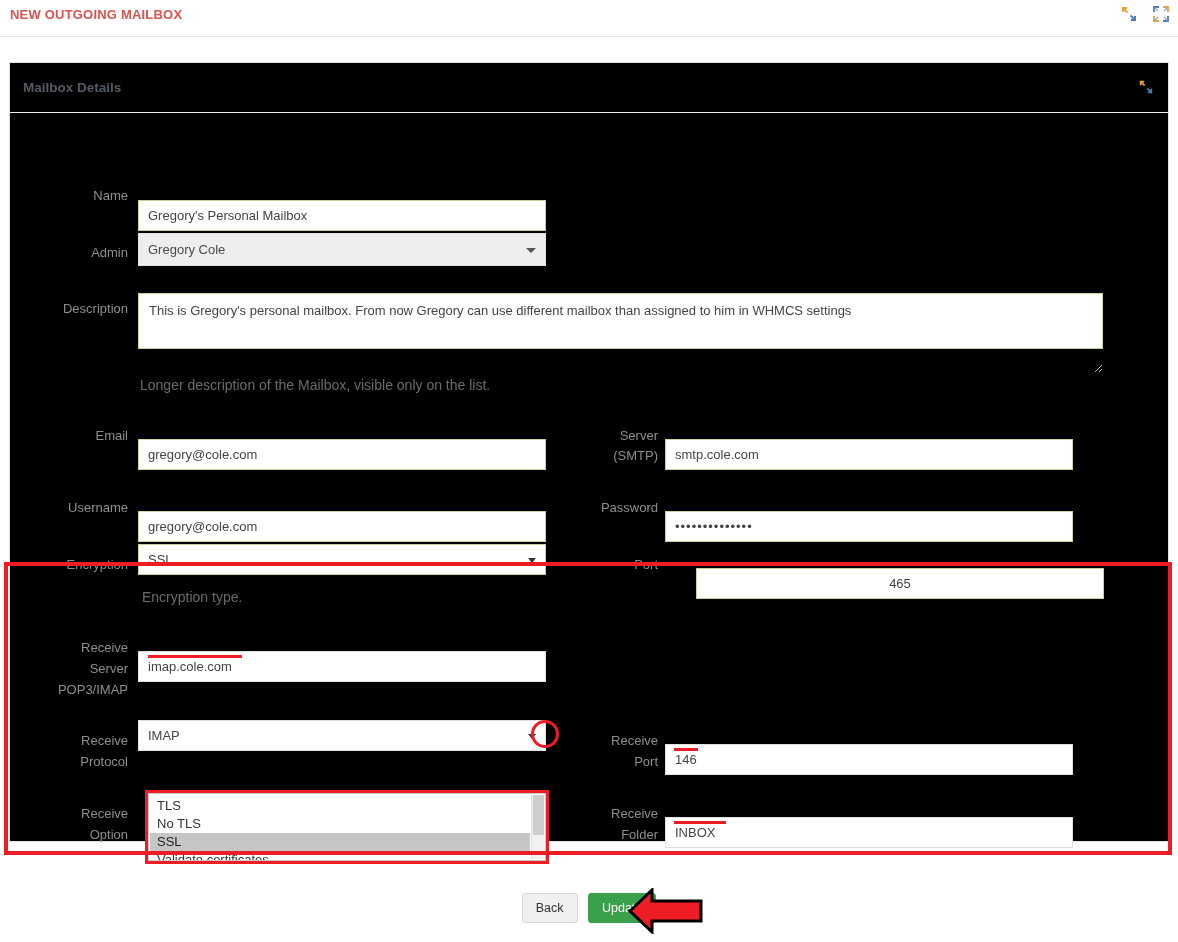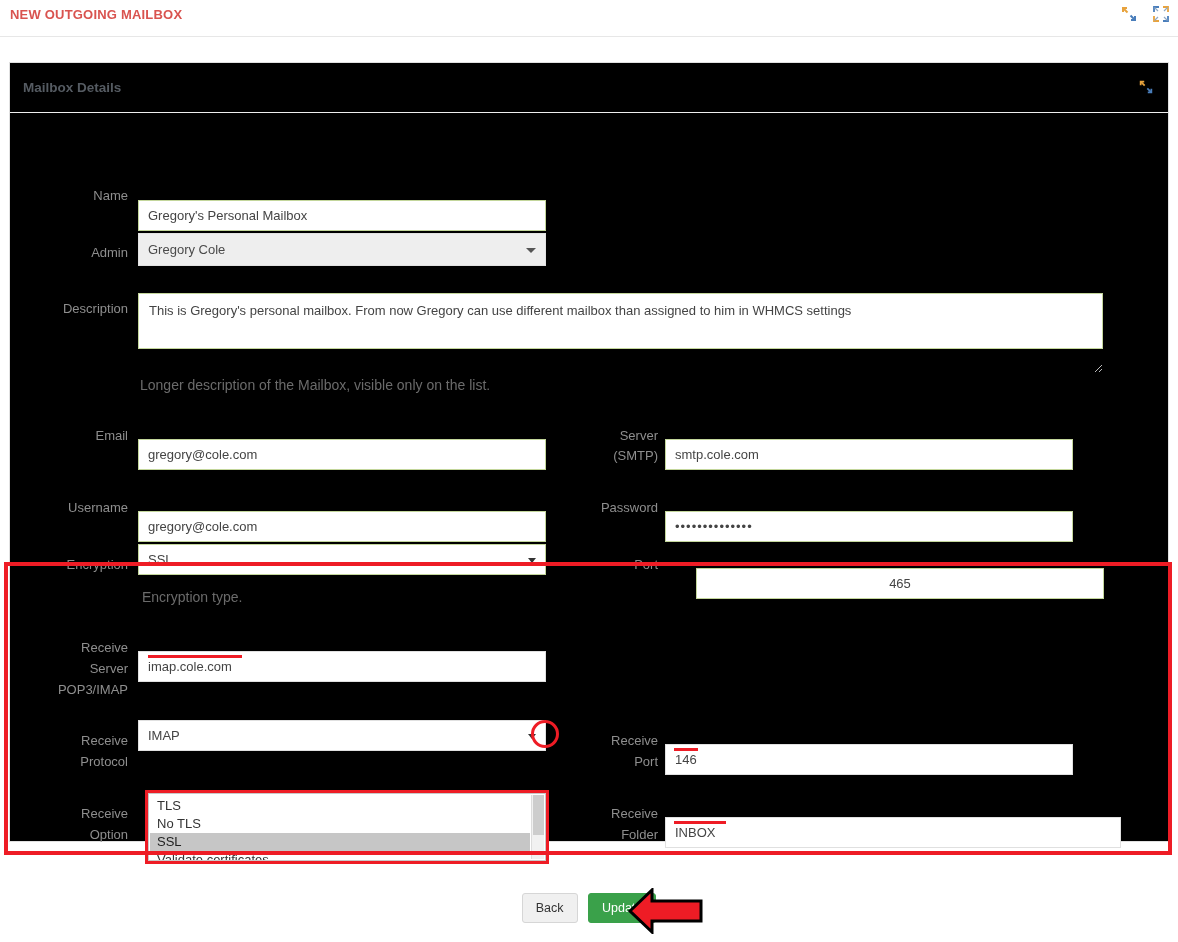--- a/index.html
+++ b/index.html
@@ -270,21 +270,21 @@
             <div class="flist-opt"><span>Validate certificates</span></div>
           </div>
           <div class="flist-scroll">
             <div class="flist-thumb"></div>
           </div>
         </div>
         <div class="red-box thin" style="left:135px; top:677px; width:404px; height:74px;"></div>
 
         <div class="flabel" style="left:470px; top:692px; width:178px;">Receive</div>
         <div class="flabel" style="left:470px; top:713px; width:178px;">Folder</div>
-        <input class="finput grey" style="left: 655px; top: 680px; width: 456px;" value="INBOX">
+        <input class="finput grey" style="left: 655px; top: 680px; width: 408px;" value="INBOX">
         <div class="red-underline" style="left:664px; top:708px; width:52px;"></div>
 
       </div>
 
     </div>
   </div>
 
   <div class="red-box" style="left:4px; top:562px; width:1168px; height:293px;"></div>
 
   <div class="footer">

